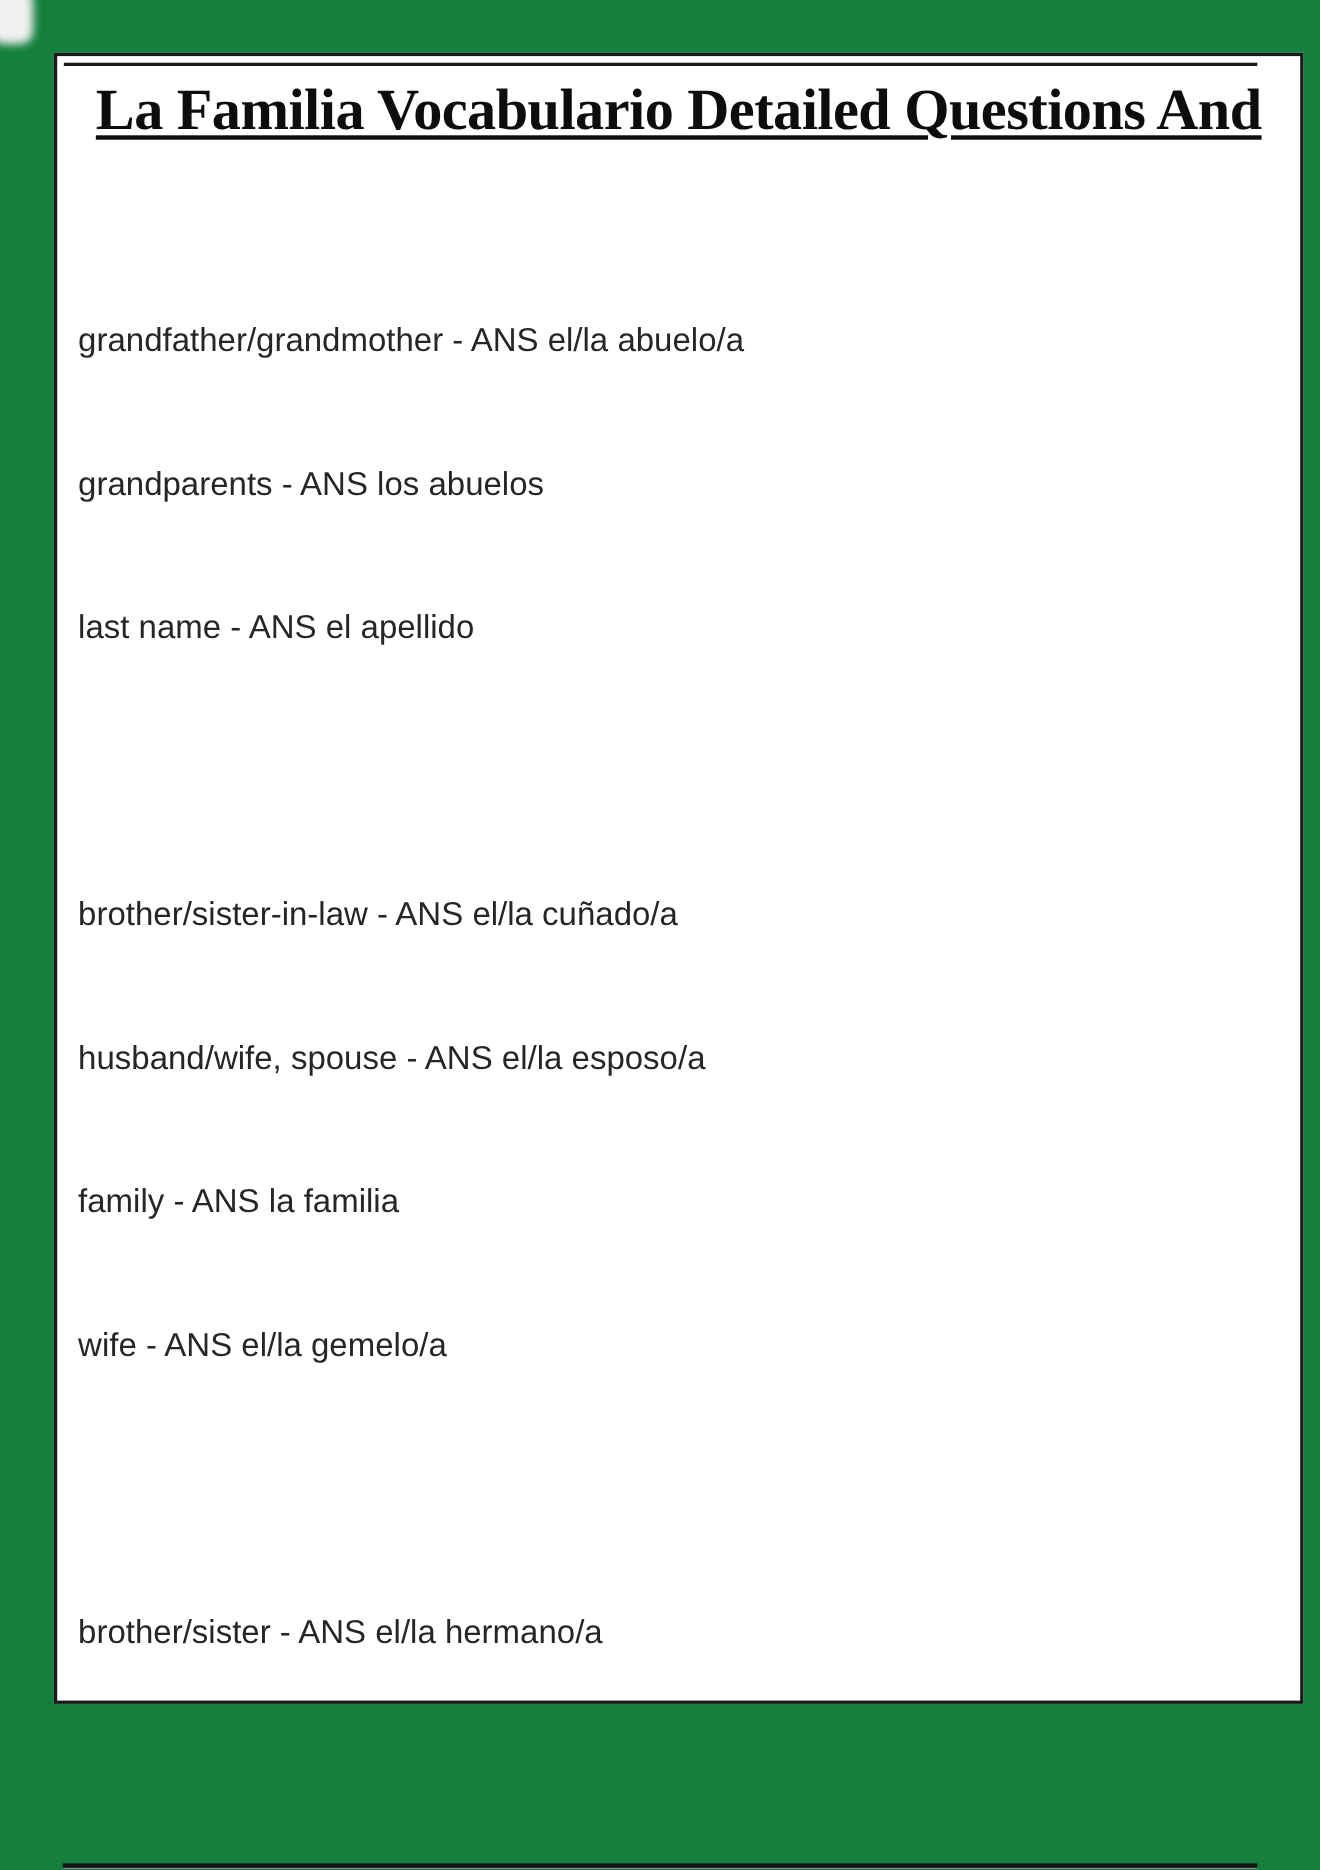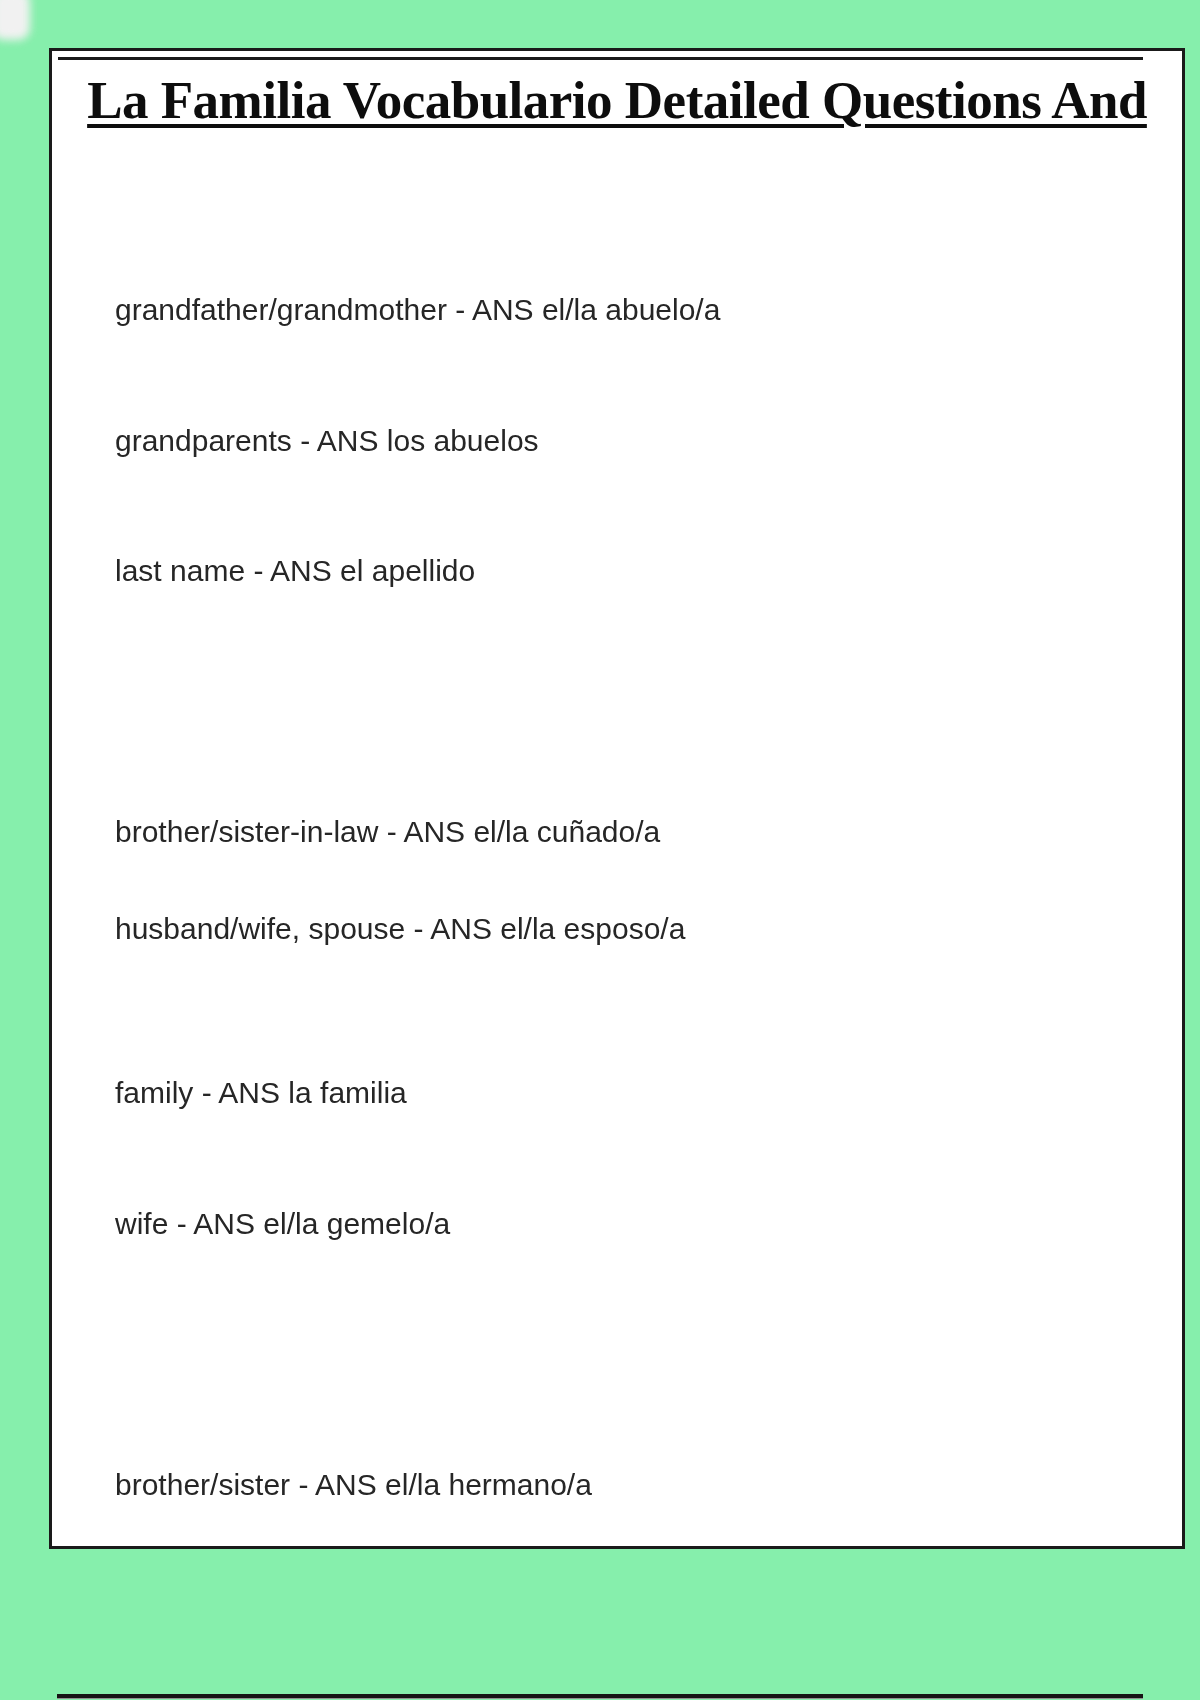--- a/index.html
+++ b/index.html
@@ -12,21 +12,21 @@
     height: 1700px;
     position: relative;
     overflow: hidden;
     font-family: "Liberation Sans", sans-serif;
   }
   .page {
     position: absolute;
     left: 0; top: 0;
     width: 1200px;
     height: 1700px;
-    background: #86efac;
+    background: #15803d;
   }
   
   .corner-smudge {
     position: absolute;
     left: -8px; top: -10px;
     width: 38px; height: 50px;
     background: #f1f1f1;
     border-radius: 12px;
     filter: blur(4px);
   }
@@ -66,21 +66,20 @@
     text-decoration-color: #0d0d0d;
   }
   .vocab-item {
     position: absolute;
     left: 71px;
     width: 1060px;
     font-size: 30px;
     line-height: 40px;
     color: #262626;
     white-space: nowrap;
-    margin-left: 44px;
   }
   
   .bottom-rule {
     position: absolute;
     left: 57px; top: 1694px;
     width: 1086px; height: 4px;
     background: #151515;
     border-bottom: 1px solid #8f8f8f;
   }
 </style>
@@ -96,20 +95,20 @@
   </div>
 
   <h1 class="title">
     <div class="title-line"><span>La Familia Vocabulario Detailed Questions And</span></div>
   </h1>
 
   <div class="vocab-item" style="top:290px">grandfather/grandmother - ANS el/la abuelo/a</div>
   <div class="vocab-item" style="top:421px">grandparents - ANS los abuelos</div>
   <div class="vocab-item" style="top:551px">last name - ANS el apellido</div>
   <div class="vocab-item" style="top:812px">brother/sister-in-law - ANS el/la cuñado/a</div>
-  <div class="vocab-item" style="top:909px">husband/wife, spouse - ANS el/la esposo/a</div>
+  <div class="vocab-item" style="top:943px">husband/wife, spouse - ANS el/la esposo/a</div>
   <div class="vocab-item" style="top:1073px">family - ANS la familia</div>
   <div class="vocab-item" style="top:1204px">wife - ANS el/la gemelo/a</div>
   <div class="vocab-item" style="top:1465px">brother/sister - ANS el/la hermano/a</div>
 
   <div class="bottom-rule"></div>
 
 </div>
 
 </body></html>

